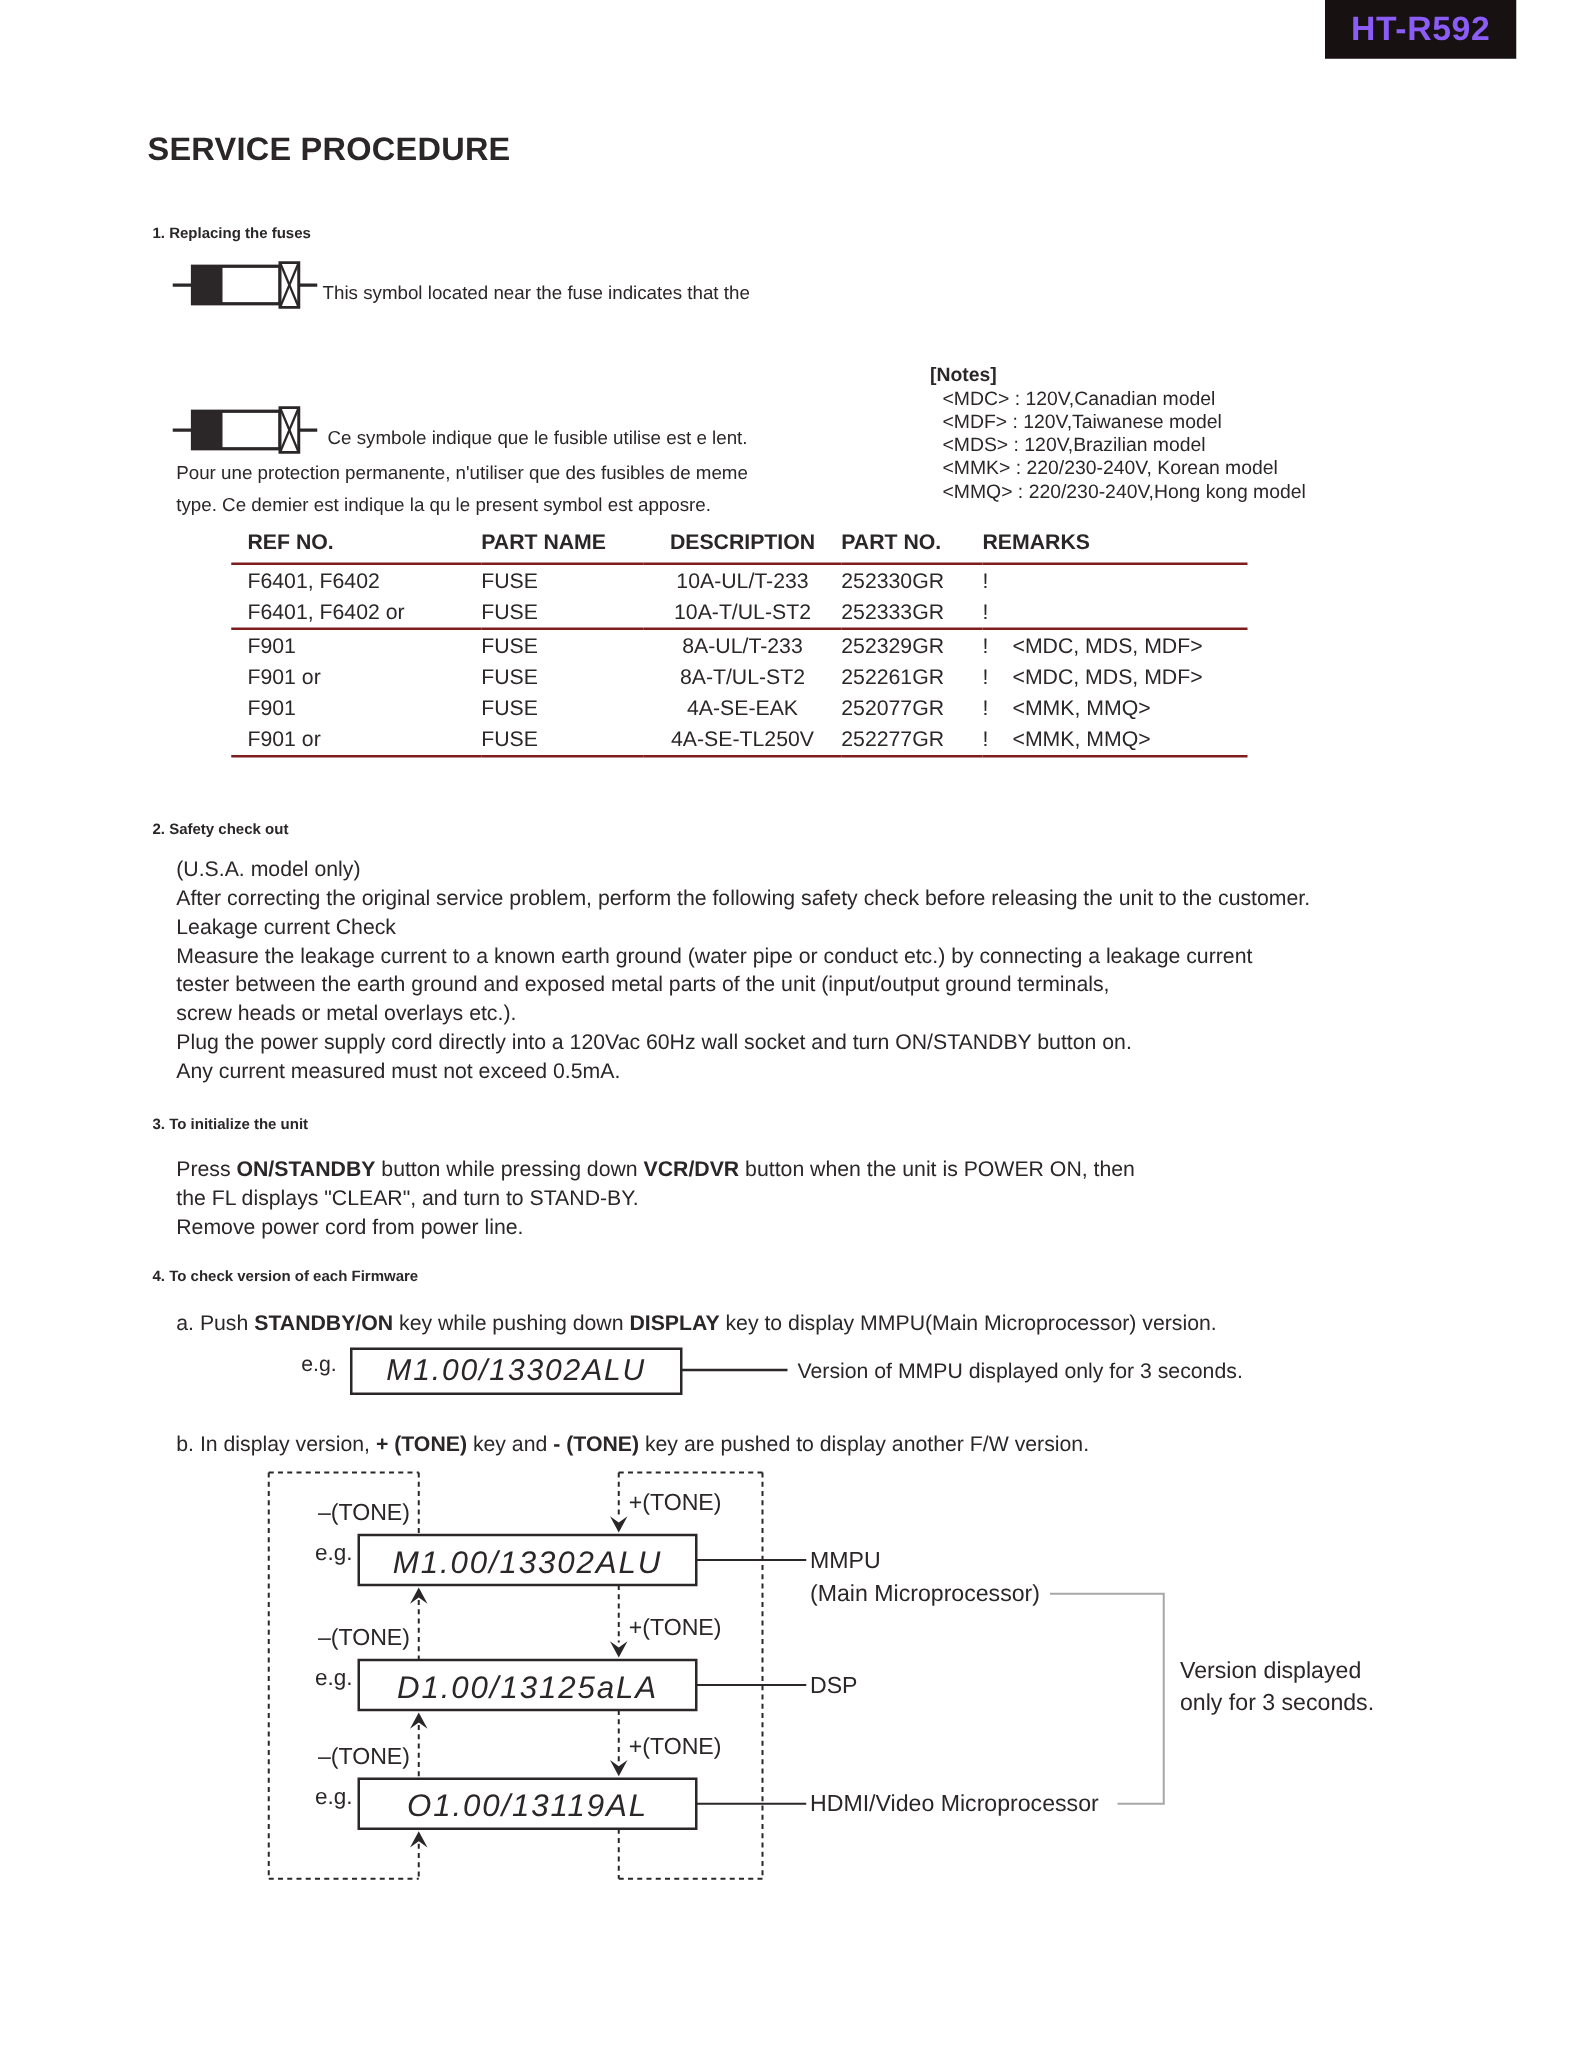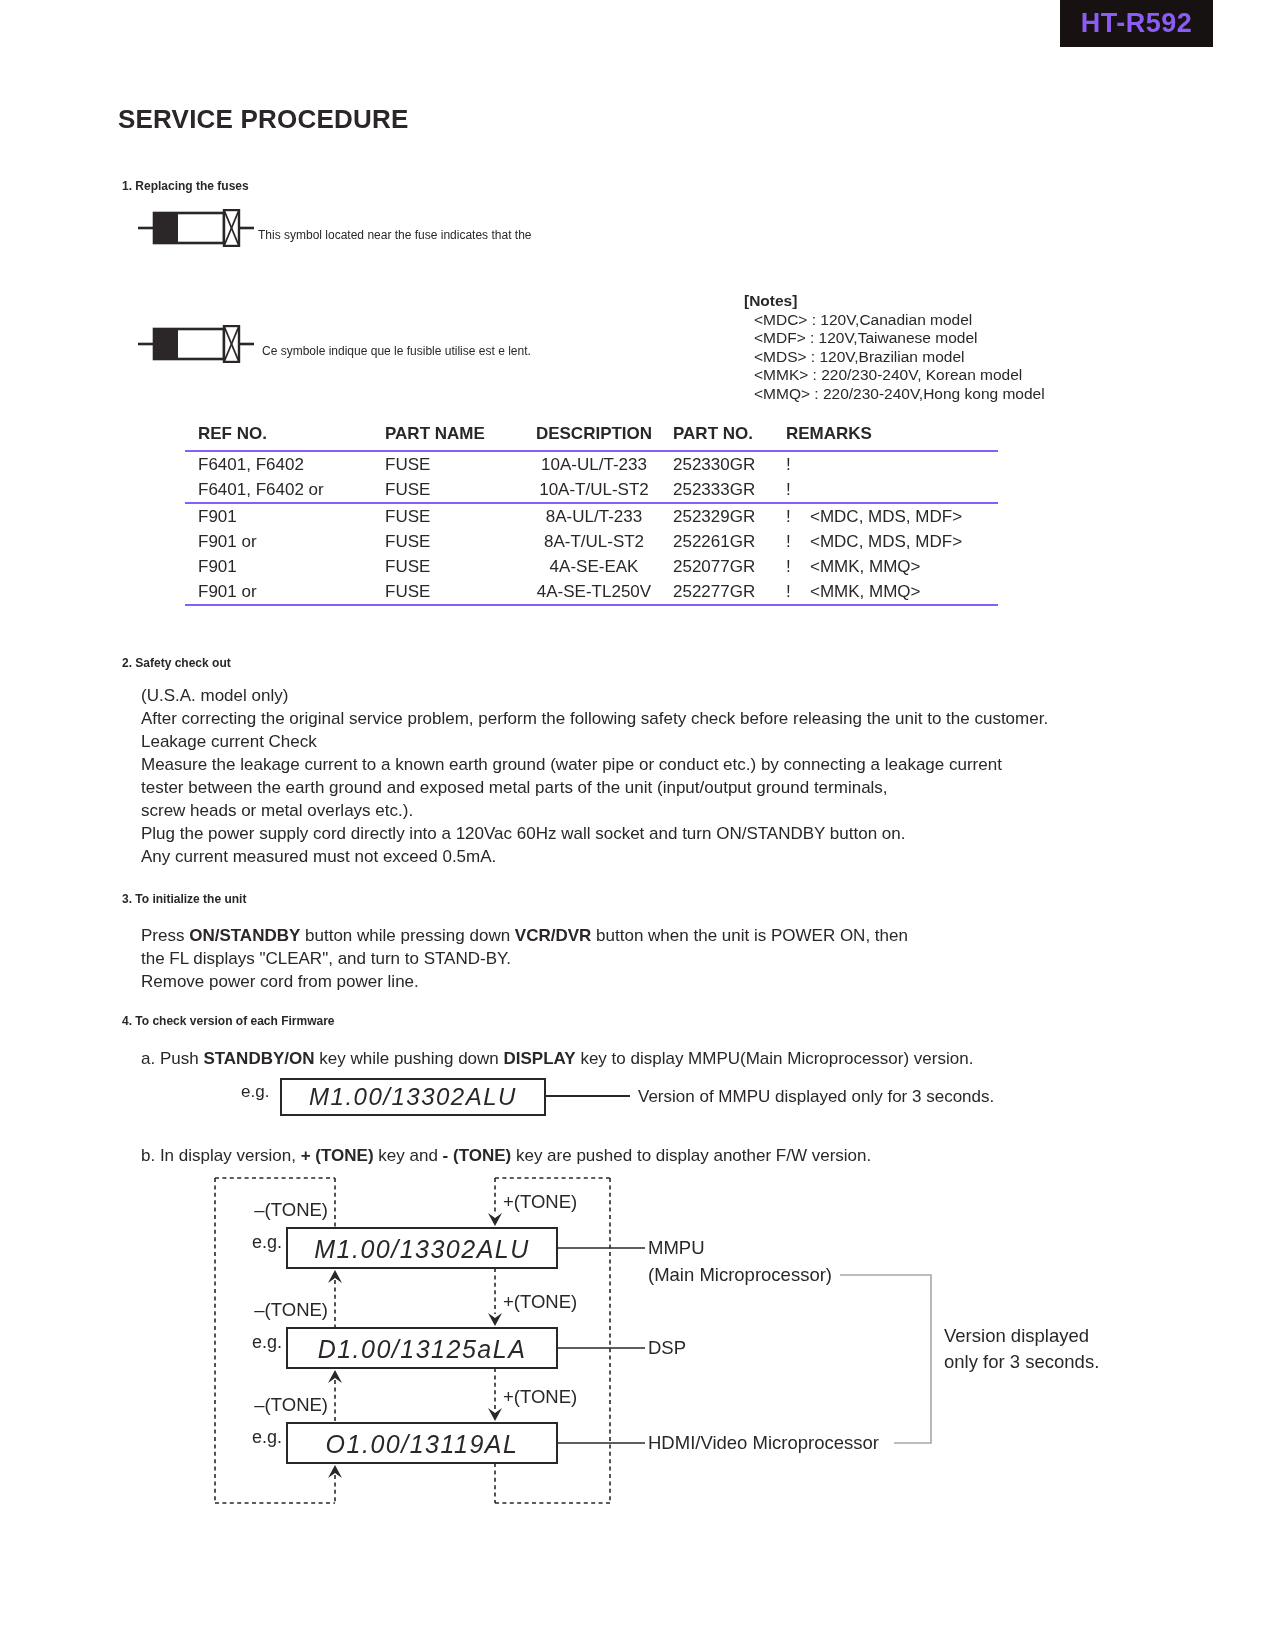--- a/index.html
+++ b/index.html
@@ -3,35 +3,35 @@
 <meta charset="utf-8">
 <style>
   html,body{margin:0;padding:0;background:#e8e8e8;}
   .page{position:relative;width:1275px;height:1649px;background:#ffffff;
         font-family:"Liberation Sans",sans-serif;color:#2b2728;overflow:hidden;}
   .abs{position:absolute;}
   .badge{background:#171112;color:#8b5cf6;font-weight:bold;font-size:27px;
          text-align:center;line-height:47px;letter-spacing:0.5px;}
   .title{font-size:26px;font-weight:bold;letter-spacing:0.2px;}
   .h2{font-size:12px;font-weight:bold;}
-  .body-t{font-size:12px;line-height:26px;}
+  .body-t{font-size:15px;line-height:26px;}
   .body-s2{font-size:17px;line-height:23px;}
   .notes{font-size:15.5px;line-height:18.6px;}
   .notes .nh{font-weight:bold;}
   .notes .ni{padding-left:10px;}
   .b{font-weight:bold;margin-top:28px;}
   table.fuse{border-collapse:collapse;table-layout:fixed;width:800px;font-size:17px;}
   table.fuse th{font-size:17px;font-weight:bold;text-align:left;padding:0;height:26px;vertical-align:top;}
   table.fuse td{padding:0;height:25px;vertical-align:middle;}
   table.fuse .c0{width:187px;padding-left:13px;}
   table.fuse .c1{width:130px;}
   table.fuse .c2{width:158px;text-align:center;}
   table.fuse .c3{width:113px;}
   table.fuse .c4{width:212px;}
-  tr.rule-b td, tr.rule-b th{border-bottom:2px solid #8b5cf6;}
+  tr.rule-b td, tr.rule-b th{border-bottom:2px solid #7f1d1d;}
   .mark{display:inline-block;width:24px;}
   .lcd-box{border:2px solid #2b2728;background:#fff;text-align:center;}
   .lcd-text{font-style:italic;font-size:24px;letter-spacing:1.5px;line-height:34px;}
   .hline{background:#2b2728;height:2px;}
   svg text{fill:#2b2728;}
   .svg-lbl{font-size:18.5px;}
   .svg-eg{font-size:18px;}
   .svg-lcd{font-size:25px;font-style:italic;letter-spacing:1.5px;}
   .dash{stroke:#2b2728;stroke-width:1.6;stroke-dasharray:4 3.4;fill:none;}
   .solid{stroke:#2b2728;stroke-width:1.6;fill:none;}
@@ -76,20 +76,24 @@
     <line x1="0" y1="19" x2="16" y2="19" stroke="#2b2728" stroke-width="2.6"></line>
     <line x1="100" y1="19" x2="116" y2="19" stroke="#2b2728" stroke-width="2.6"></line>
     <rect class="o" x="16" y="4" width="70" height="30" fill="#ffffff" stroke-width="2.6"></rect>
     <rect x="16" y="4" width="24" height="30" fill="#2b2728"></rect>
     <rect class="o" x="86" y="1" width="15" height="36" fill="#ffffff" stroke-width="2.4"></rect>
     <line x1="86" y1="1" x2="101" y2="37" stroke="#2b2728" stroke-width="1.8"></line>
     <line x1="101" y1="1" x2="86" y2="37" stroke="#2b2728" stroke-width="1.8"></line>
   </svg>
 
   <div class="abs body-t" style="left:262px;top:338px;">Ce symbole indique que le fusible utilise est e lent.</div>
+  <div class="abs body-t" style="left:141px;top:366px;width:660px;">
+    <div>Pour une protection permanente, n'utiliser que des fusibles de meme</div>
+    <div>type. Ce demier est indique la qu le present symbol est apposre.</div>
+  </div>
 
   <div class="abs" style="left:185px;top:424px;">
     <table class="fuse">
       <tbody>
           <tr class="rule-b">
         <th class="c0">REF NO.</th>
         <th class="c1">PART NAME</th>
         <th class="c2">DESCRIPTION</th>
         <th class="c3">PART NO.</th>
         <th class="c4">REMARKS</th>

